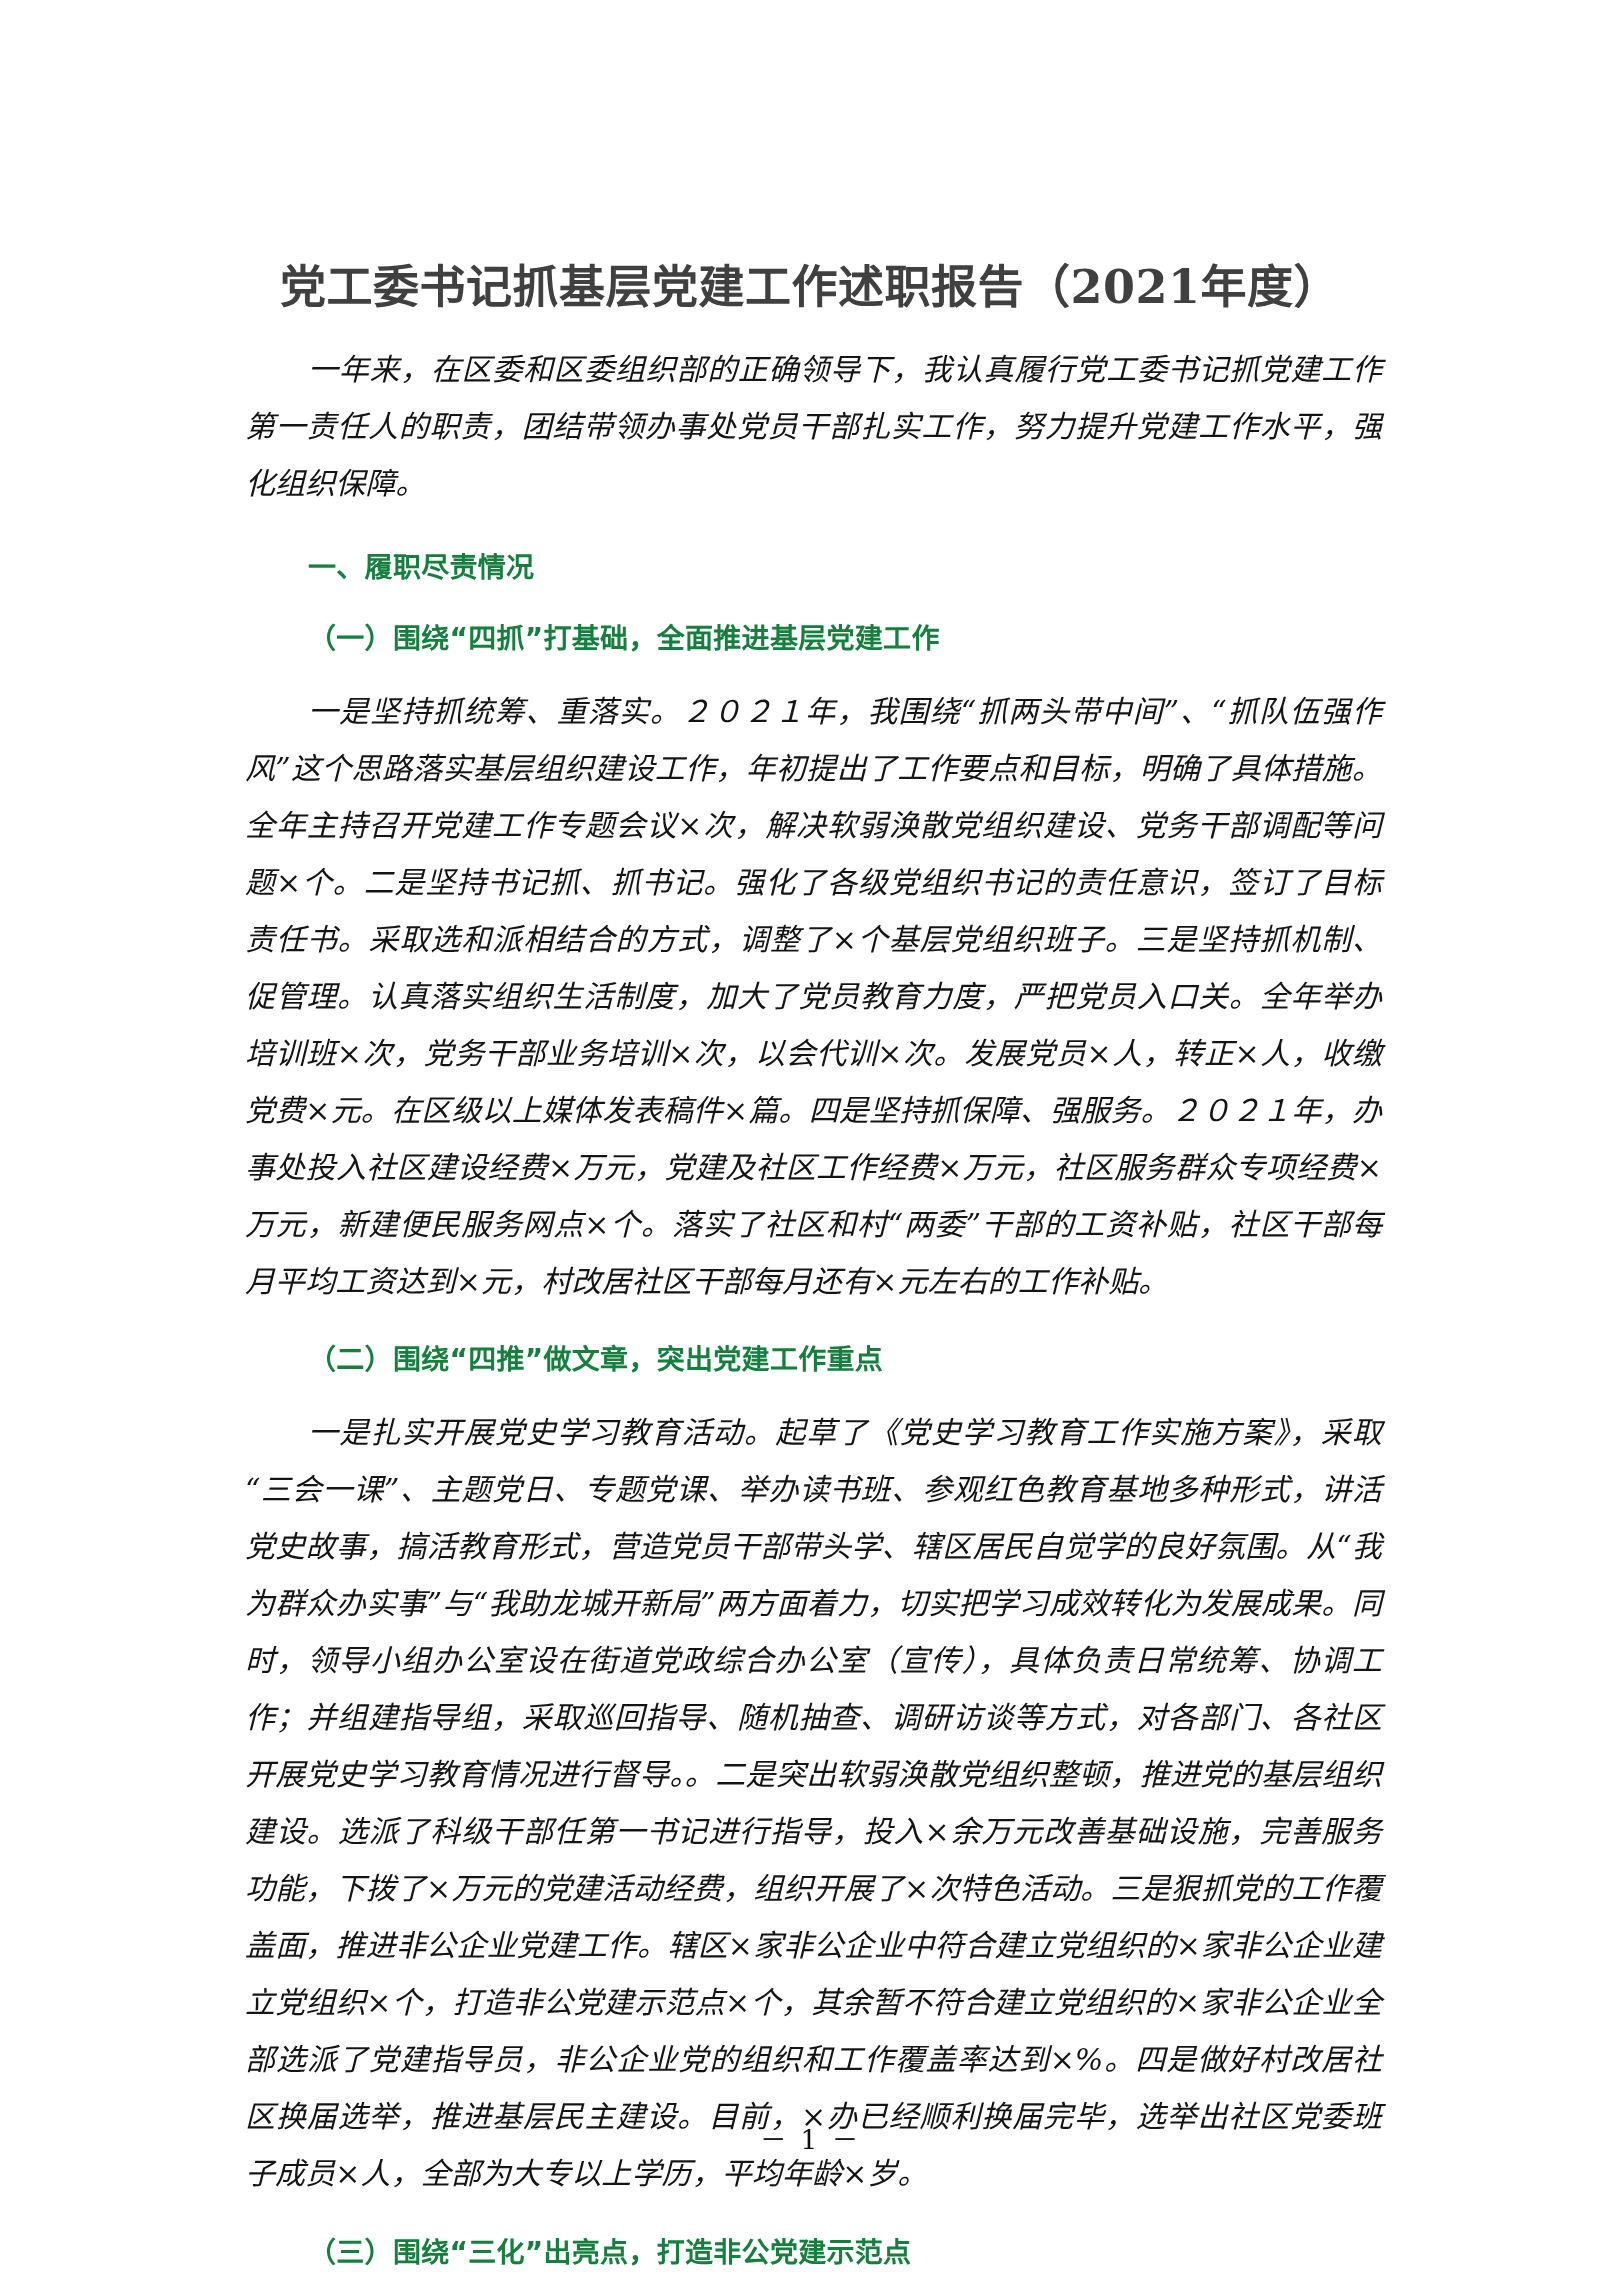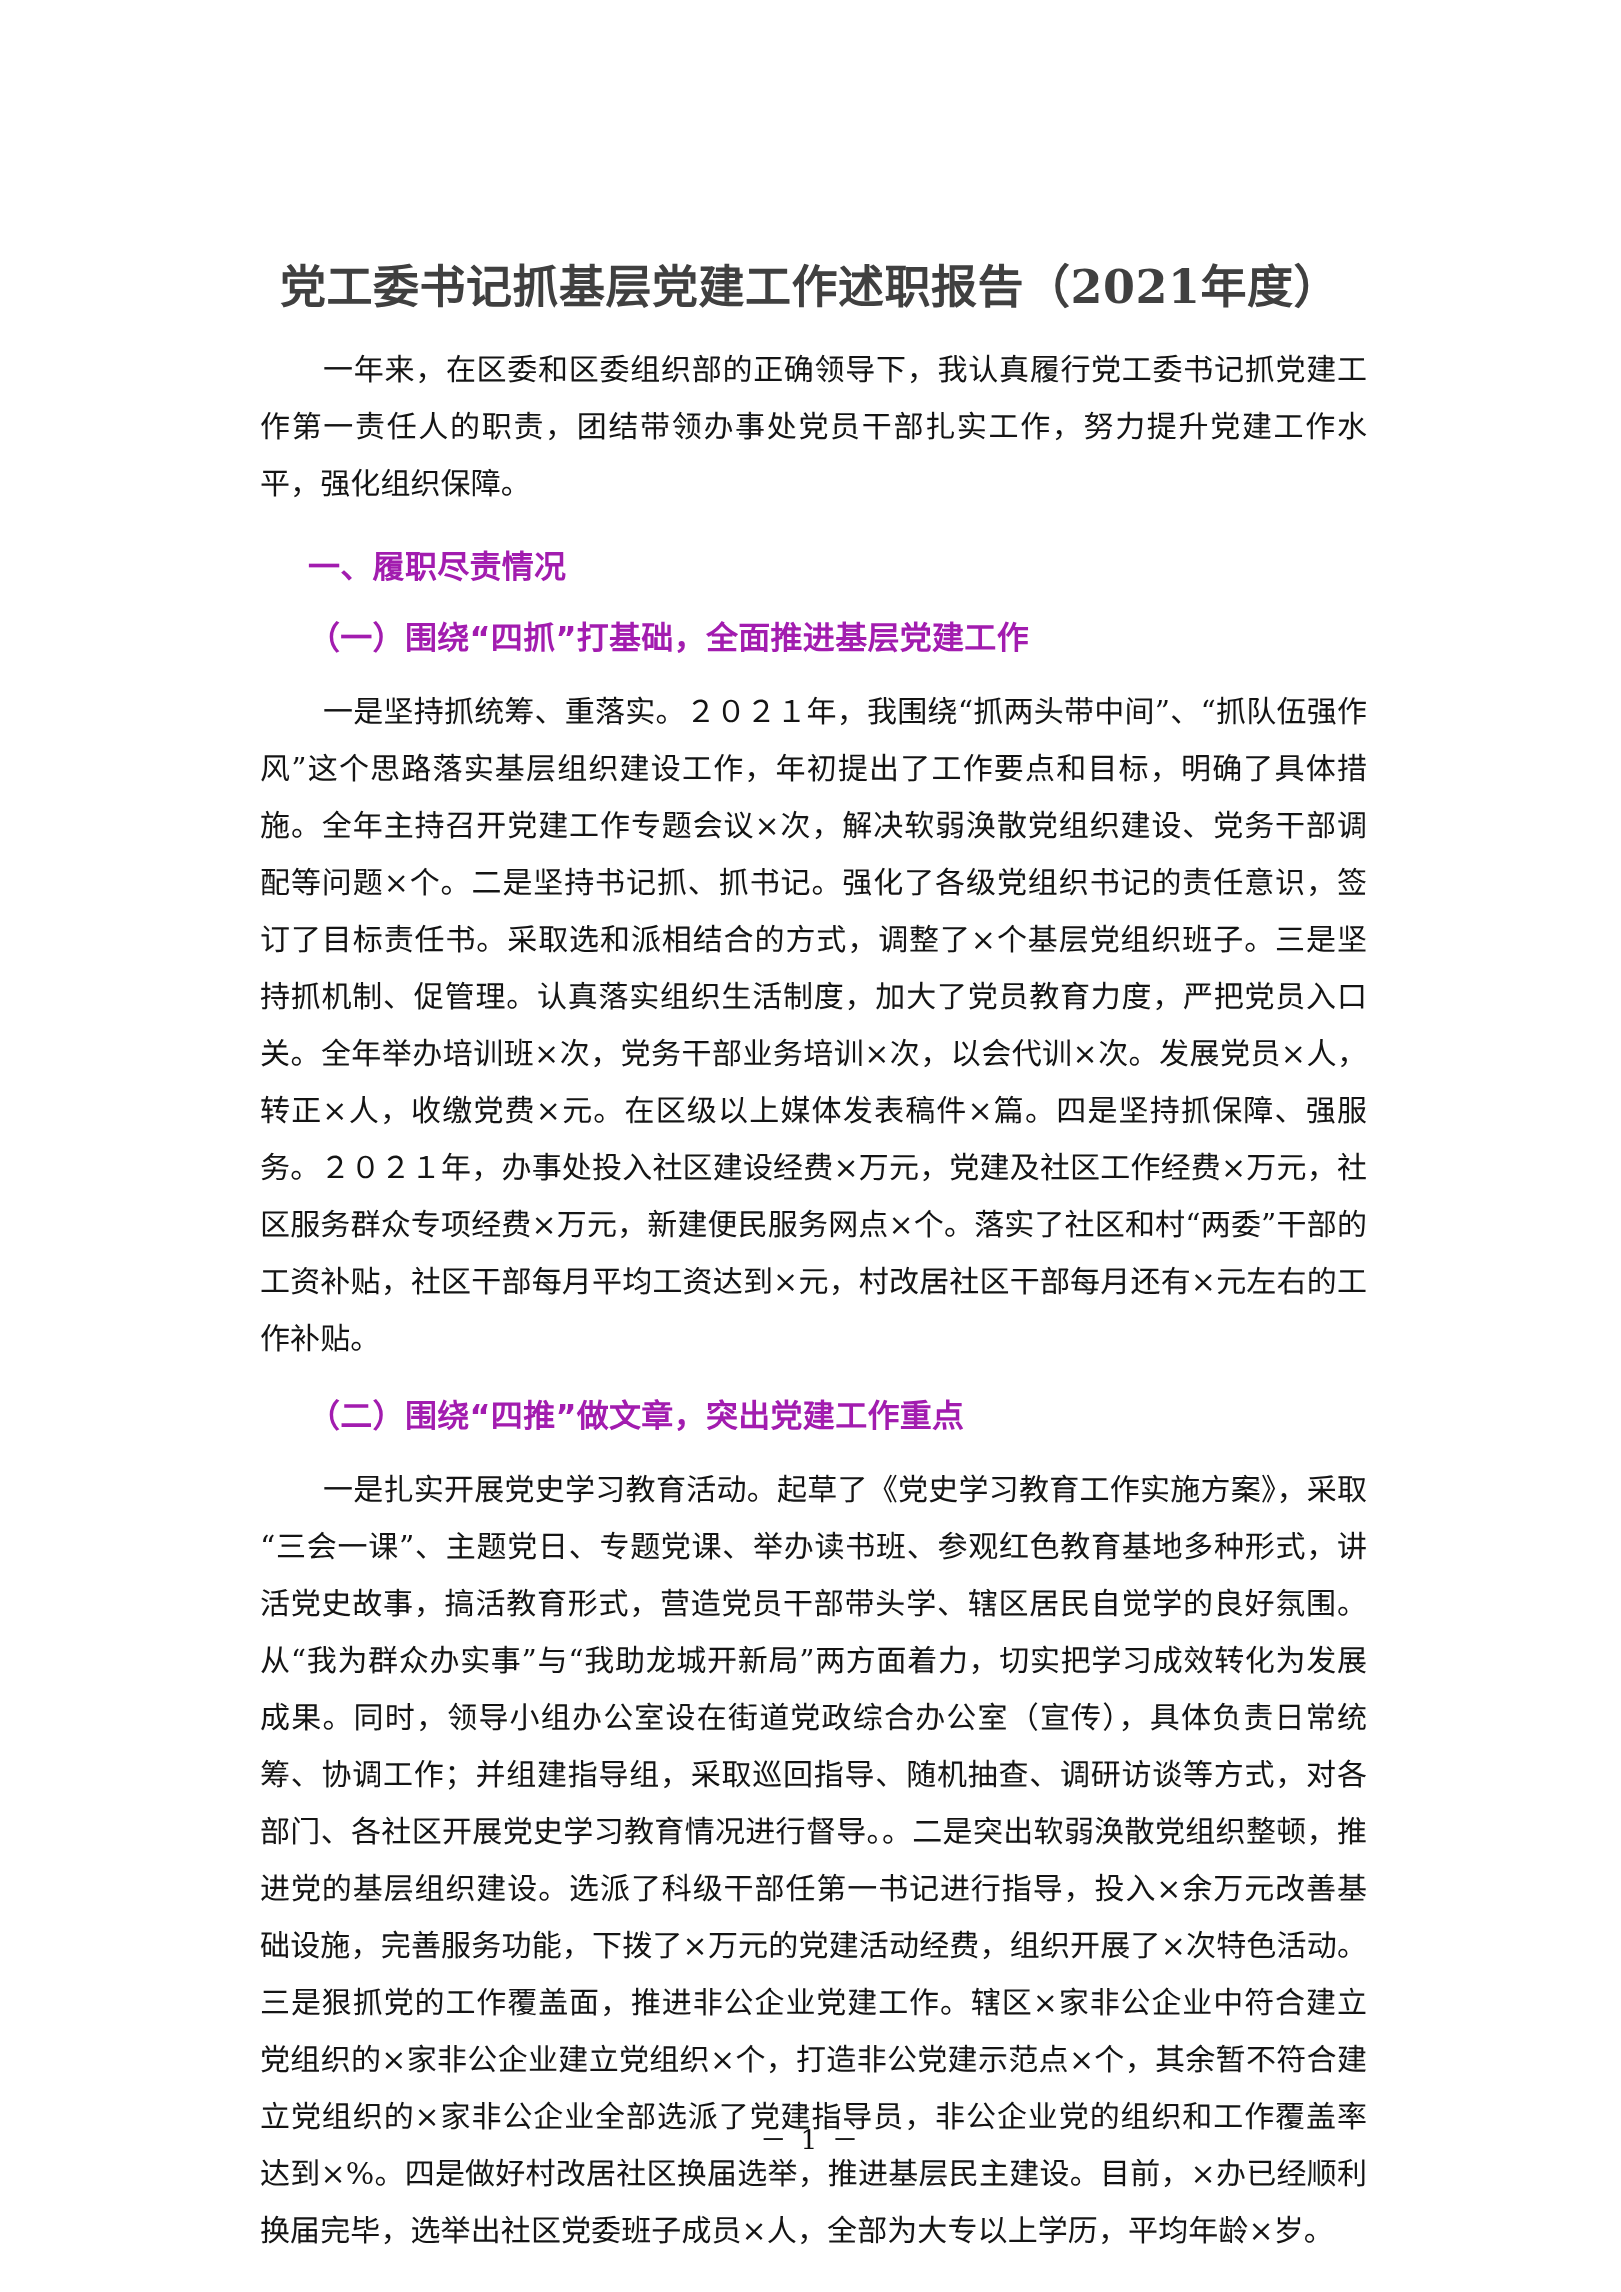--- a/index.html
+++ b/index.html
@@ -43,44 +43,45 @@
     text-align: justify;
     text-justify: inter-ideograph;
     padding-top: 247px;
   }
 
   
   .heading-1,
   .heading-2 {
     margin: 0;
     padding: 0;
-    color: #a21caf;
+    color: #15803d;
     font-family: "DejaVu Sans", "Liberation Sans", sans-serif;
     font-weight: 700;
-    font-size: 32px;
+    font-size: 28px;
     line-height: 61px;
     text-indent: 63px;
     letter-spacing: 0.3px;
   }
   .heading-1 { margin-top: 25.5px; }
   .heading-2 { margin-top: 9.8px; }
 
   
   .body-para {
-    margin: 15px;
+    margin: 0;
     padding: 0;
     color: #141414;
     font-family: "DejaVu Serif", "Liberation Serif", serif;
     font-size: 30px;
     line-height: 57px;
     text-indent: 63px;
     text-align: justify;
     text-justify: inter-ideograph;
     word-break: break-all;
     letter-spacing: 0.1px;
+    font-style: italic;
   }
   .gap-sm { margin-top: 13.7px; }
   .gap-md { margin-top: 19.6px; }
 
   
   .page-footer {
     position: absolute;
     left: 0;
     right: 0;
     top: 2125px;

